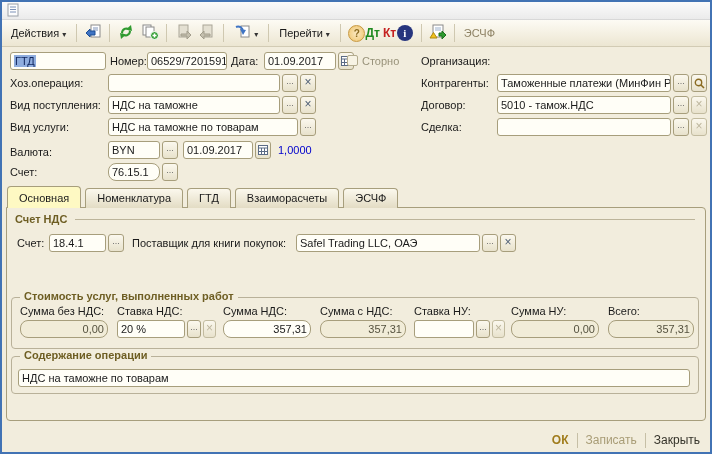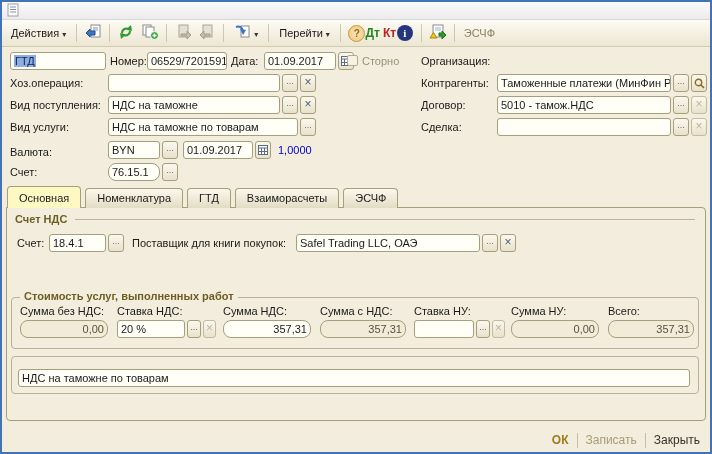--- a/index.html
+++ b/index.html
@@ -317,20 +317,21 @@
       <div class="f" style="left:499px; top:22px;">
         <div class="in dis num" style="width:88px;">0,00</div>
       </div>
       <div class="rel-lbl" style="left:596px; top:7px;">Всего:</div>
       <div class="f" style="left:596px; top:22px;">
         <div class="in dis num" style="width:86px;">357,31</div>
       </div>
     </div>
 
     <div class="grp" style="left:4px; top:148px; width:688px; height:38px;">
+      <div class="leg">Содержание операции</div>
       <div class="f" style="left:6px; top:12px;">
         <div class="in" style="width:672px;">НДС на таможне по товарам</div>
       </div>
     </div>
   </div>
 
   <div class="footer">
     <div class="ok">ОК</div>
     <div class="fsep"></div>
     <div class="write">Записать</div>

